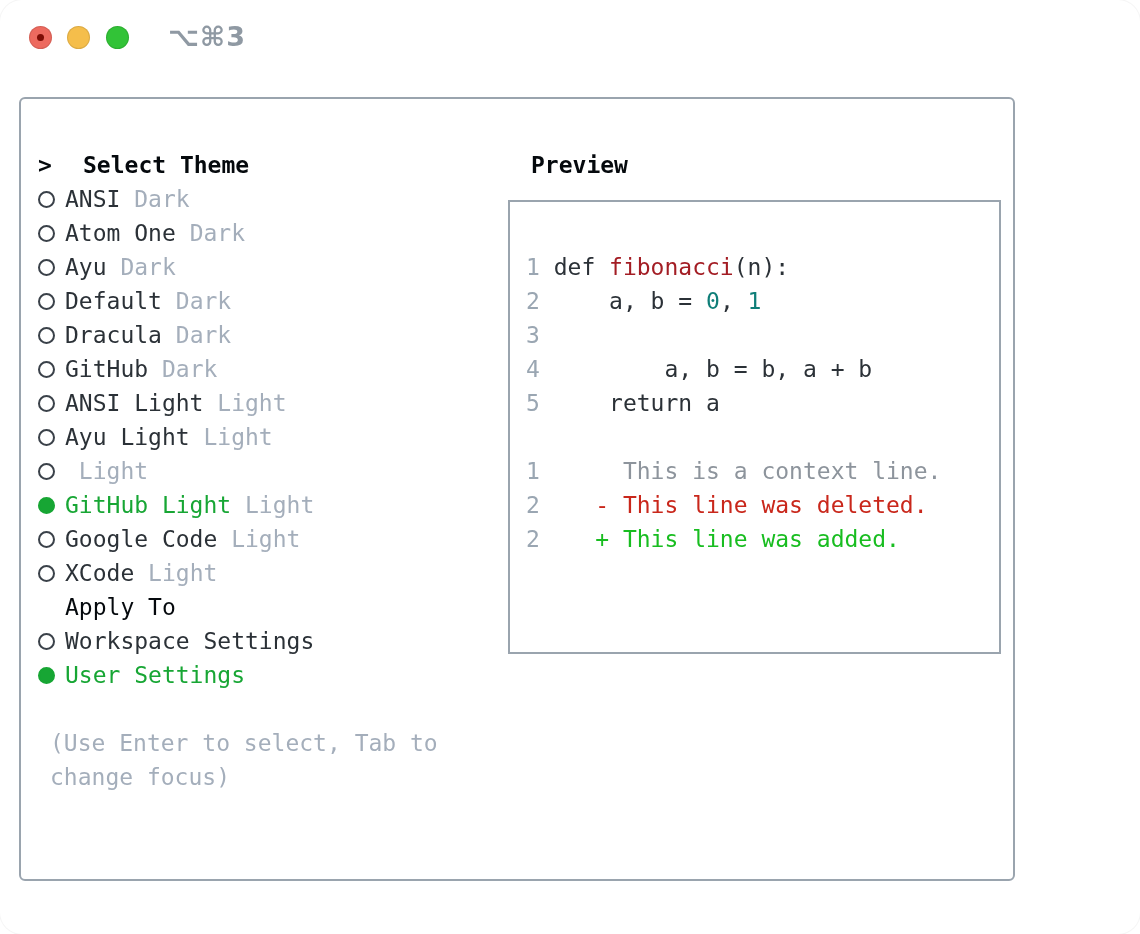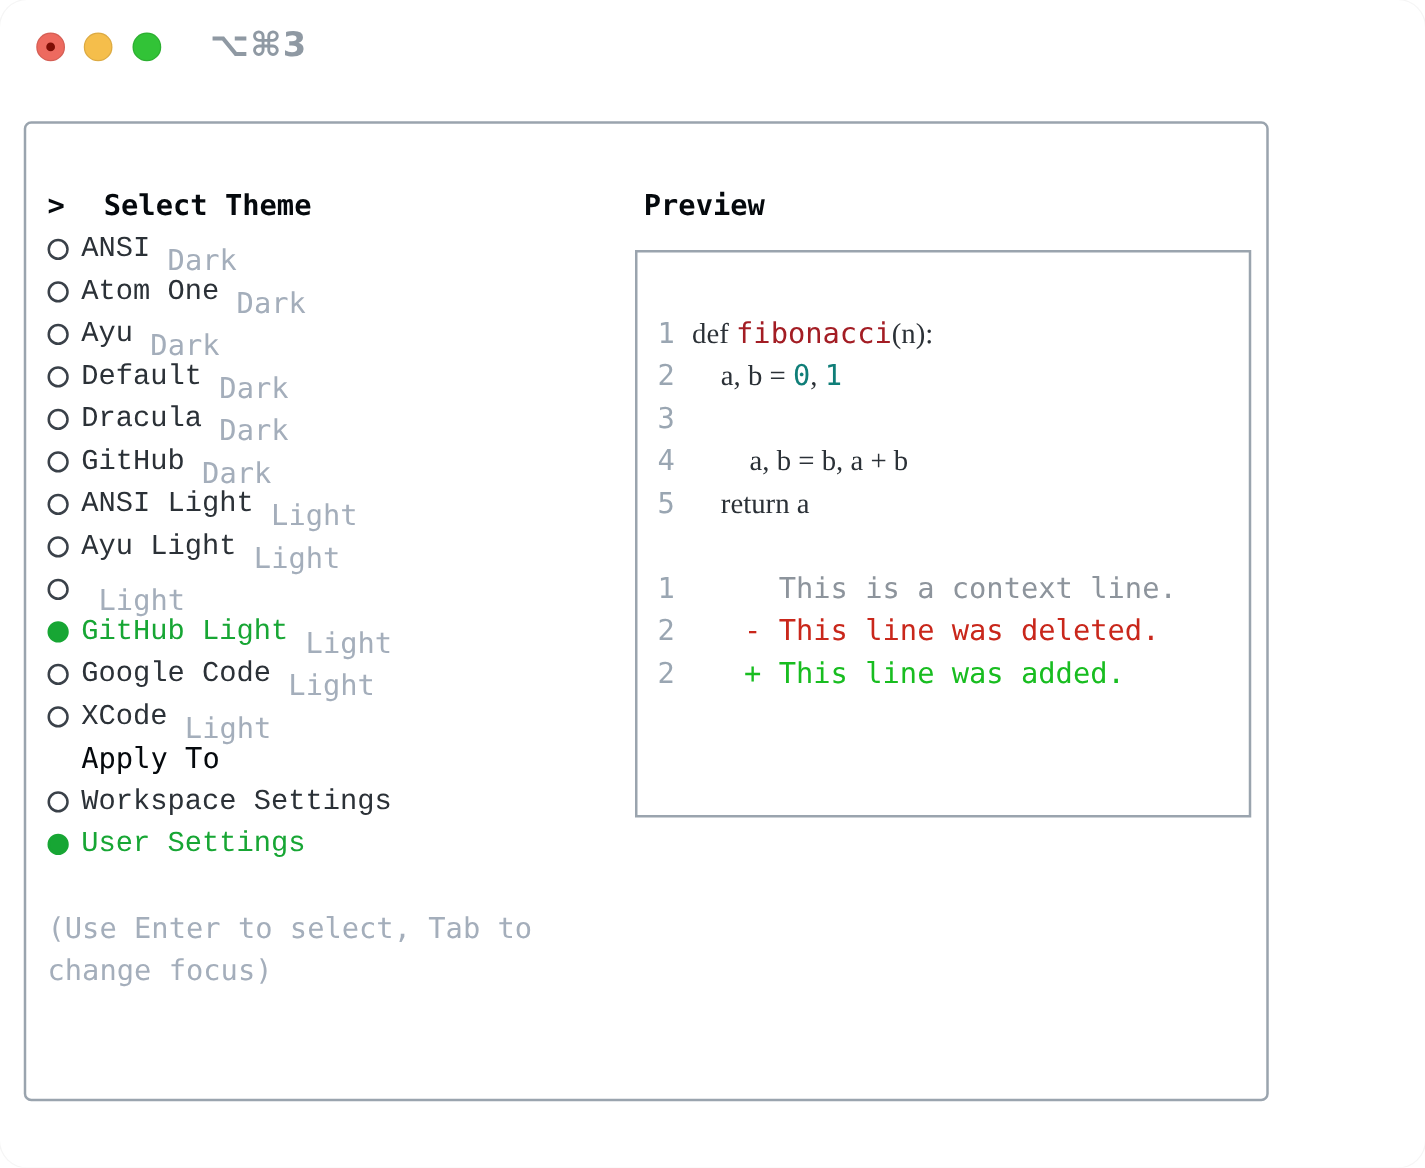--- a/index.html
+++ b/index.html
@@ -27,38 +27,38 @@
   
   .left-col{position:absolute;left:17px;top:49px;font-size:23px;line-height:34px;
     color:var(--text);}
   .row{display:flex;align-items:flex-start;height:34px;white-space:pre;}
   .marker{display:inline-block;width:27px;flex:0 0 27px;}
   .arrow{font-weight:700;color:var(--heading);}
   .title{font-weight:700;color:var(--heading);margin-left:18px;}
   .circle{display:inline-block;width:13px;height:13px;border:2px solid #3a4149;
     border-radius:50%;margin-top:9px;}
   .circle.sel{background:var(--selected-green);border-color:var(--selected-green);}
-  .nm{color:var(--text);font-family:Liberation Mono, monospace;}
+  .nm{color:var(--text);}
   .nm.sel-text{color:var(--selected-green);}
-  .vr{color:var(--muted);margin-left:1ch;margin-top:10px;}
+  .vr{color:var(--muted);margin-left:1ch;}
   .apply-block{}
   .apply-title{color:var(--heading);}
-  .hint-block{margin-top:34px;color:var(--muted);}
+  .hint-block{margin-top:34px;color:var(--muted);margin-left:12px;}
   .hint-block div{height:34px;line-height:34px;white-space:pre;}
   
-  .preview-title{position:absolute;left:494px;top:49px;font-size:23px;line-height:34px;
+  .preview-title{position:absolute;left:510px;top:49px;font-size:23px;line-height:34px;
     font-weight:700;color:var(--heading);}
   .preview-box{position:absolute;left:487px;top:101px;width:473px;height:402px;
     border:2px solid var(--panel-border);background:#fff;
     padding:48px 0 0 16px;box-sizing:content-box;overflow:hidden;}
   .code-row{display:flex;height:34px;line-height:34px;font-size:23px;}
   .ln{display:inline-block;width:1ch;text-align:right;color:var(--line-number);
     margin-right:1ch;flex:0 0 auto;}
   .tokens{white-space:pre;}
-  .tk-default{color:var(--code-default);font-family:Liberation Serif, serif;}
+  .tk-default{color:var(--code-default);}
   .tk-function{color:var(--code-function);}
   .tk-number{color:var(--code-number);}
   .tk-builtin{color:var(--code-builtin);}
   .tk-context{color:var(--diff-context);margin-top:13px;}
   .tk-deleted{color:var(--diff-deleted);}
   .tk-added{color:var(--diff-added);}
   #diff-lines{margin-top:34px;}
 </style>
 </head>
 <body>

